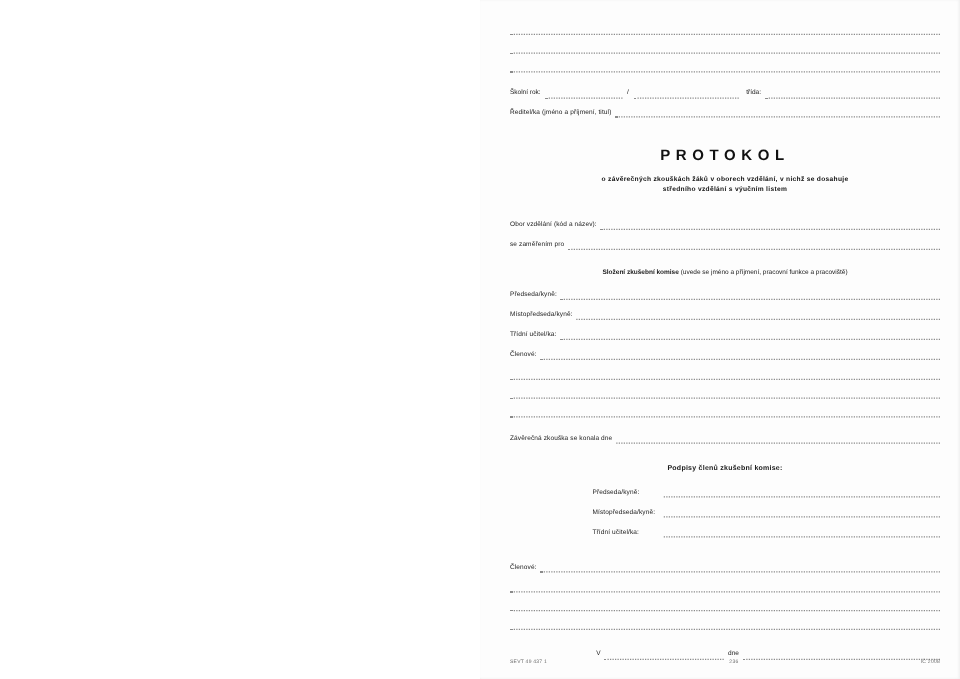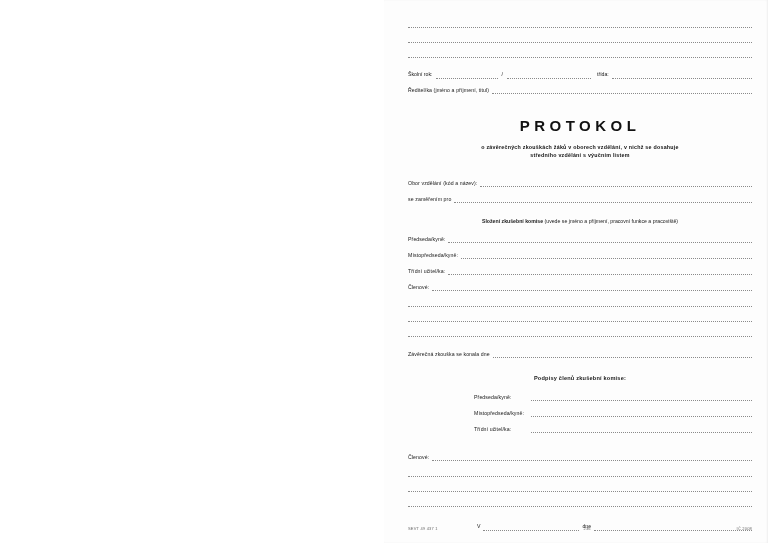--- a/index.html
+++ b/index.html
@@ -64,21 +64,21 @@
     padding-right: 3px;
     color: #1a1a1a;
   }
   .plainline {
     border-bottom: 1px dotted #8a8a8a;
     height: 9px;
     margin-bottom: 5px;
   }
   .title {
     text-align: center;
-    font-size: 15px;
+    font-size: 12px;
     font-weight: bold;
     letter-spacing: 4.5px;
     margin: 22px 0 9px 0;
     color: #111;
   }
   .subtitle {
     text-align: center;
     font-size: 5.3px;
     font-weight: bold;
     line-height: 8px;

